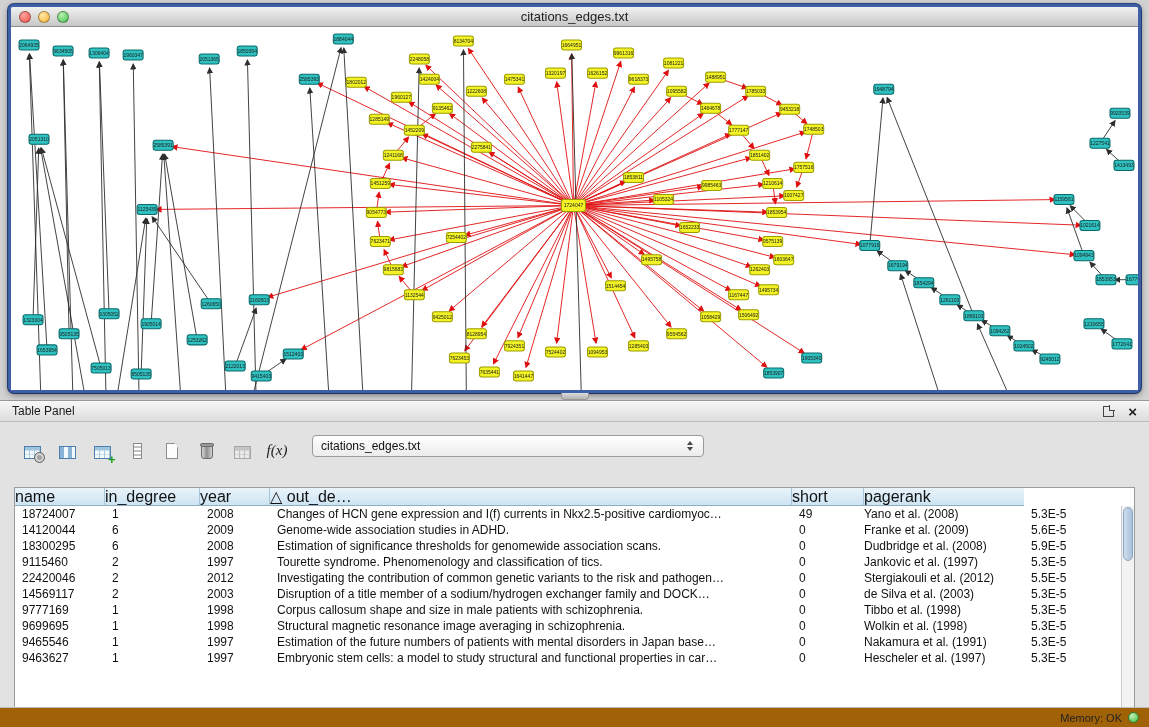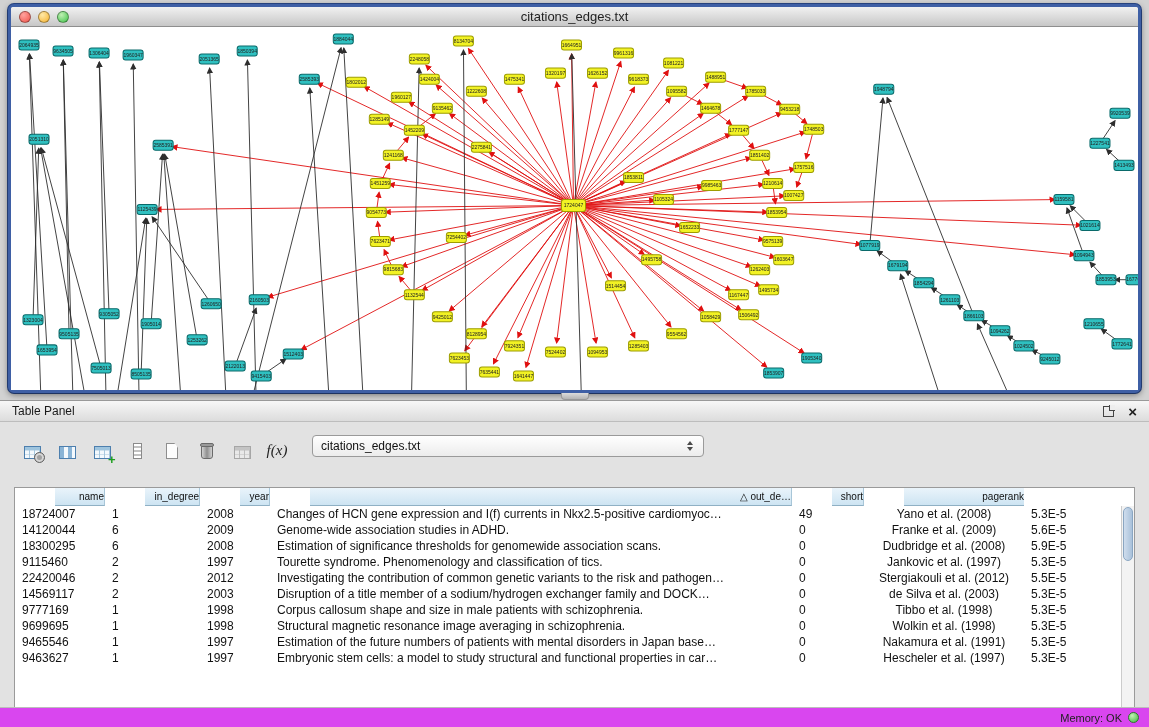--- a/index.html
+++ b/index.html
@@ -69,40 +69,40 @@
   .dd-arrows { margin-left:auto; display:flex; flex-direction:column; gap:2px; padding-right:2px; }
   .dd-arrows .up { width:0; height:0; border-left:3.5px solid transparent; border-right:3.5px solid transparent; border-bottom:4px solid #4a4a4a; }
   .dd-arrows .down { width:0; height:0; border-left:3.5px solid transparent; border-right:3.5px solid transparent; border-top:4px solid #4a4a4a; }
 
   
   .table-wrap { position:absolute; left:14px; right:14px; top:86px; bottom:42px;
     background:#fff; border:1px solid #9a9a9a; overflow:hidden; }
   .header-row, .tr { display:grid; grid-template-columns:90px 95px 70px minmax(0,1fr) 72px 160px 110px; }
   .header-row { height:18px; }
   .th { background:linear-gradient(#eaf4fb,#cde4f2); border-right:1px solid #a8c6d8; border-bottom:1px solid #8fb0c4;
-    font-size:10px; color:#111; text-align:right; line-height:17px; overflow:hidden; white-space:nowrap;margin-left:40px; }
+    font-size:16px; color:#111; text-align:left; line-height:17px; overflow:hidden; white-space:nowrap; }
   .th:last-child { border-right:none; }
   .tr { height:16px; }
   .td { font-size:12px; color:#111; line-height:16px; padding-left:7px;
     white-space:nowrap; overflow:hidden; }
-  .td-short { text-align:center; padding-left:0; }
+  .td-short { text-align:left; padding-left:0; }
   .vscroll { position:absolute; right:0; top:18px; bottom:0; width:13px; background:#f3f3f3; border-left:1px solid #ccc; }
   .vthumb { margin:1px; height:54px; background:linear-gradient(to right,#cfdded,#a9c1da);
     border:1px solid #8aa6c2; border-radius:6px; }
 
   
   .tabs-row { position:absolute; bottom:12px; left:8px; width:100%; display:flex; justify-content:flex-end; }
   .tab-group { display:flex; border:1px solid #7e7e7e; border-radius:5px; overflow:hidden;
     background:linear-gradient(#fcfcfc,#d7d7d7); box-shadow:0 1px 0 rgba(255,255,255,.6); }
   .tab { padding:0 13px; height:20px; line-height:20px; font-size:12px; color:#1a1a1a; border-right:1px solid #8e8e8e; }
   .tab:last-child { border-right:none; }
   .tab.active { background:linear-gradient(#7d7d7d,#5e5e5e); color:#fff; }
 
   
-  .statusbar { position:absolute; bottom:0; left:0; width:100%; height:20px; background:#d946ef;
+  .statusbar { position:absolute; bottom:0; left:0; width:100%; height:20px; background:#a16207;
     border-top:1px solid #bcbcbc; display:flex; justify-content:flex-end; align-items:center;
     gap:6px; padding-right:10px; font-size:11px; color:#222; }
   .mem-dot { width:11px; height:11px; border-radius:50%; border:1px solid #2a7a2a;
     background:radial-gradient(circle at 35% 30%, #c2f2b4, #3db53d); }
 </style>
 </head>
 <body>
 
 <div class="network-window">
   <div class="titlebar">

